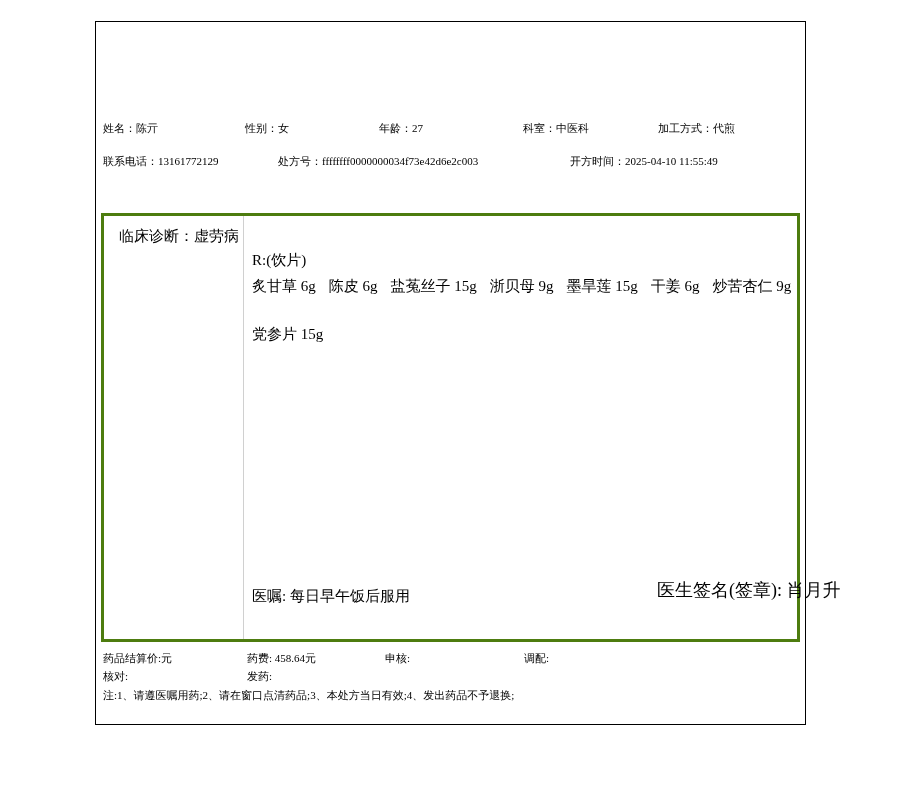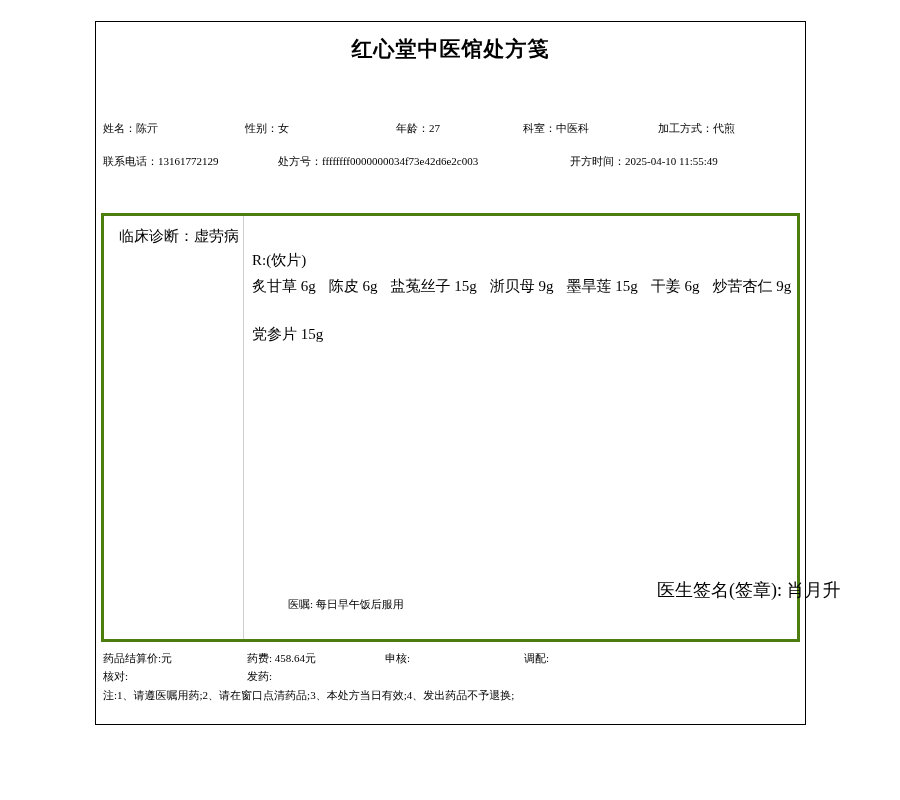--- a/index.html
+++ b/index.html
@@ -39,21 +39,21 @@
     white-space: nowrap;
   }
   .field {
     position: absolute;
     font-size: 11px;
     white-space: nowrap;
   }
   
   .f-name        { left: 7px;   top: 99px; }
   .f-gender      { left: 149px; top: 99px; }
-  .f-age         { left: 300px; top: 99px; }
+  .f-age         { left: 283px; top: 99px; }
   .f-department  { left: 427px; top: 99px; }
   .f-processing  { left: 562px; top: 99px; }
   .f-phone       { left: 7px;   top: 132px; }
   .f-rxno        { left: 182px; top: 132px; }
   .f-time        { left: 474px; top: 132px; }
   
   .rx-box {
     position: absolute;
     left: 5px;
     top: 191px;
@@ -99,24 +99,23 @@
   .usage {
     position: absolute;
     left: 148px;
     top: 362px;
     font-size: 15px;
     white-space: nowrap;
   }
   .instruction {
     position: absolute;
     left: 148px;
-    top: 381px;
-    font-size: 11px;
+    top: 371px;
+    font-size: 15px;
     white-space: nowrap;
-    margin-left: 36px;
   }
   .signature {
     position: absolute;
     left: 515px;
     top: 362px;
     font-size: 18px;
     white-space: nowrap;
     margin-left: 38px;
   }
   
@@ -127,21 +126,20 @@
   .f-check      { left: 7px;   top: 647px; }
   .f-dispense   { left: 151px; top: 647px; }
   .f-note       { left: 7px;   top: 666px; }
 </style>
 </head>
 <body>
 
 <div class="canvas">
   <div class="sheet">
 
-    <div class="title">红心堂中医馆处方笺</div>
 
     <div class="field f-name">姓名：陈亓</div>
     <div class="field f-gender">性别：女</div>
     <div class="field f-age">年龄：27</div>
     <div class="field f-department">科室：中医科</div>
     <div class="field f-processing">加工方式：代煎</div>
 
     <div class="field f-phone">联系电话：13161772129</div>
     <div class="field f-rxno">处方号：ffffffff0000000034f73e42d6e2c003</div>
     <div class="field f-time">开方时间：2025-04-10 11:55:49</div>

